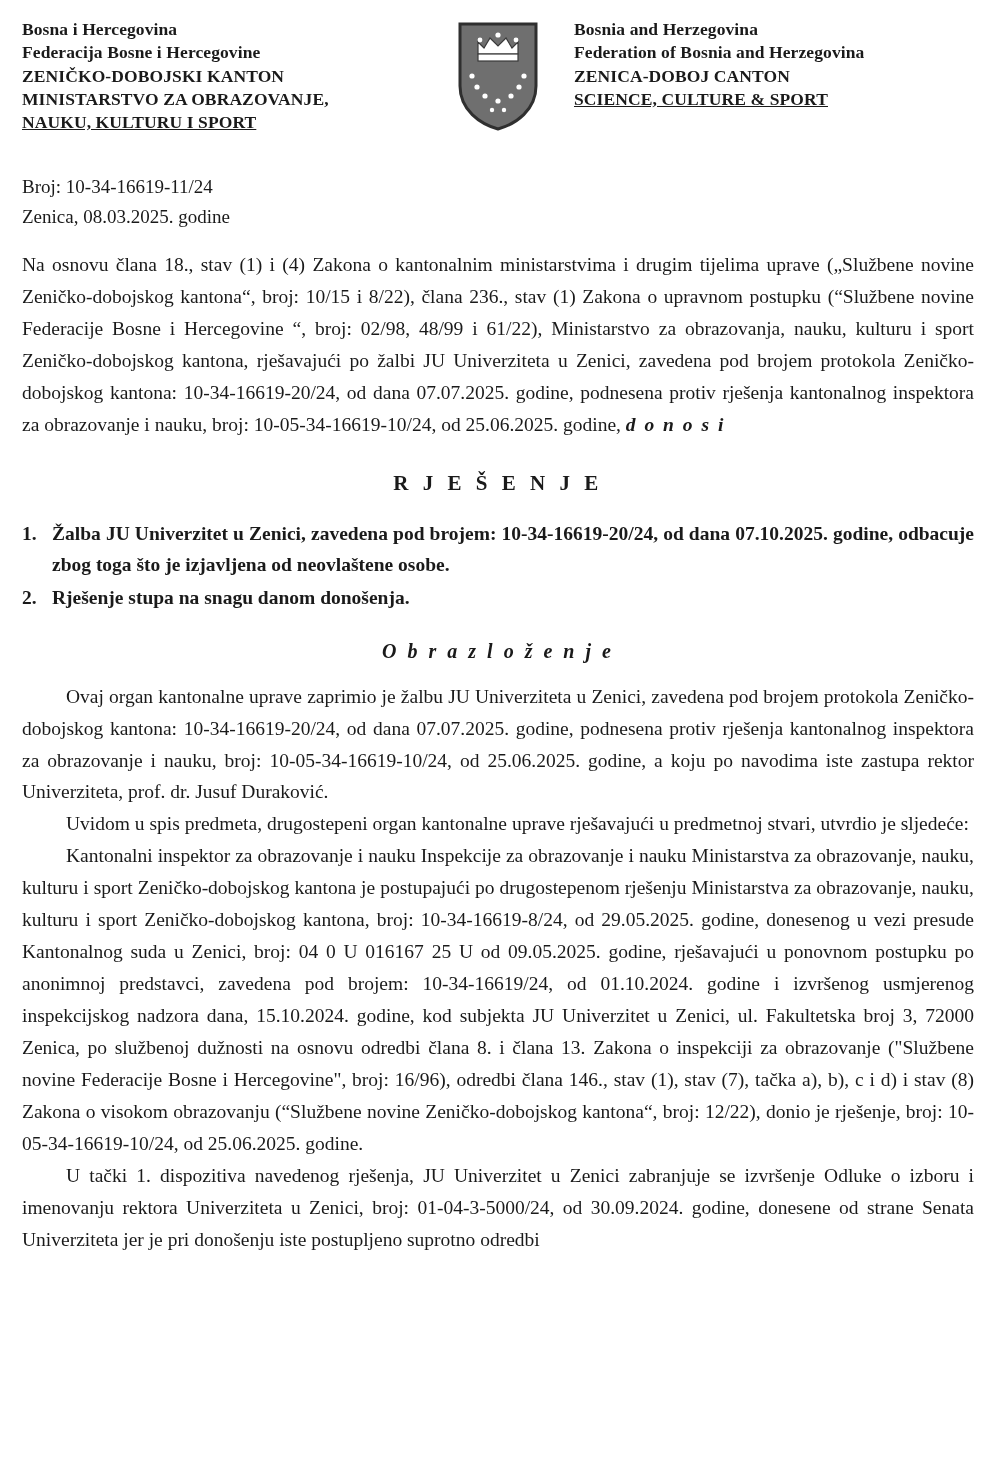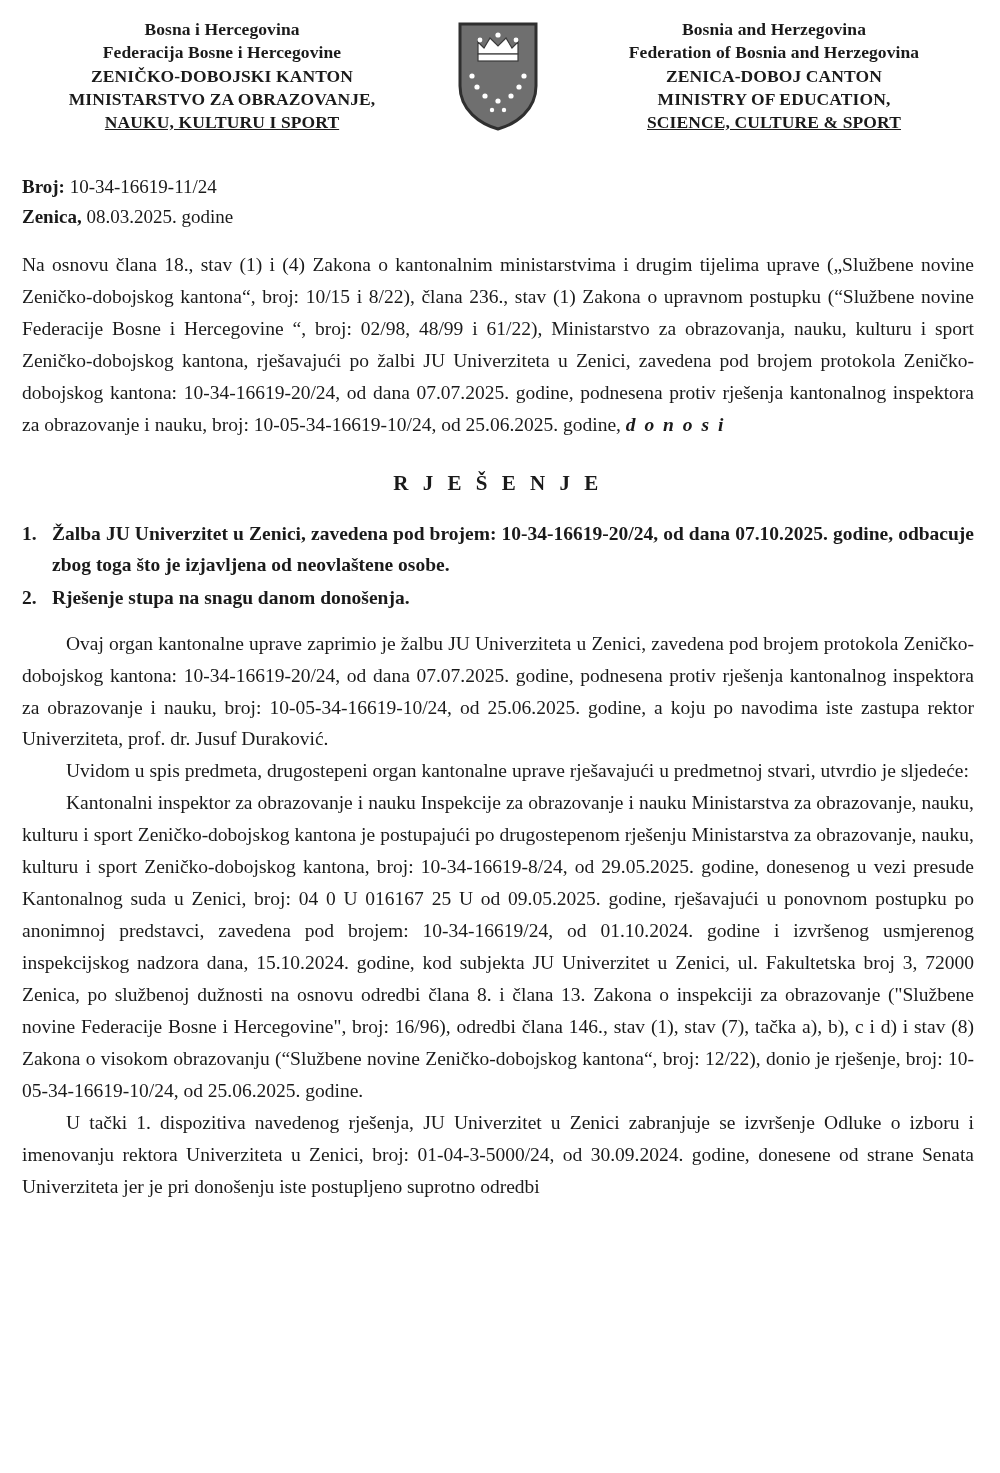--- a/index.html
+++ b/index.html
@@ -29,21 +29,20 @@
 
   
   .header {
     display: flex;
     align-items: flex-start;
     justify-content: space-between;
     margin-top: 4px;
   }
   .header-col {
     width: 400px;
-    text-align: center;
     font-weight: bold;
     font-size: 17.5px;
     line-height: 1.33;
     letter-spacing: 0.1px;
   }
   .header-col .l1 { }
   .header-col .l2 { }
   .header-col .l3 { text-transform: uppercase; }
   .header-col .l4 { text-transform: uppercase; }
   .header-col .l5 { text-transform: uppercase; text-decoration: underline; }
@@ -58,21 +57,21 @@
     width: 84px;
     height: 112px;
   }
 
   
   .meta {
     margin-top: 38px;
     font-size: 19px;
     line-height: 1.55;
   }
-  .meta b { font-weight: bold; }
+  .meta b { font-weight: normal; }
 
   
   .para {
     font-size: 19.5px;
     line-height: 1.64;
     text-align: justify;
     margin-top: 18px;
   }
   .para.indent { text-indent: 44px; margin-top: 0; }
   .spaced-bold-italic {
@@ -166,21 +165,20 @@
             <circle cx="36" cy="90" r="2.2"></circle>
             <circle cx="48" cy="90" r="2.2"></circle>
           </g>
         </svg>
       </div>
 
       <div class="header-col">
         <div class="l1">Bosnia and Herzegovina</div>
         <div class="l2">Federation of Bosnia and Herzegovina</div>
         <div class="l3">ZENICA-DOBOJ CANTON</div>
-        <div class="l4">MINISTRY OF EDUCATION,</div>
         <div class="l5">SCIENCE, CULTURE &amp;  SPORT</div>
       </div>
     </div>
 
     <div class="meta">
       <div>
         <b>Broj:</b>
         <span>10-34-16619-11/24</span>
       </div>
       <div>
@@ -200,20 +198,21 @@
       <li>
         <span class="num">1.</span>
         <span class="txt">Žalba JU Univerzitet u Zenici, zavedena pod brojem: 10-34-16619-20/24, od dana 07.10.2025. godine, odbacuje zbog toga što je izjavljena od neovlaštene osobe.</span>
       </li>
       <li>
         <span class="num">2.</span>
         <span class="txt">Rješenje stupa na snagu danom donošenja.</span>
       </li>
     </ol>
 
+    <div class="obrazlozenje">O b r a z l o ž e n j e</div>
 
     <div class="body-block">
       <div class="para indent">Ovaj organ kantonalne uprave zaprimio je žalbu JU Univerziteta u Zenici, zavedena pod brojem protokola Zeničko-dobojskog kantona: 10-34-16619-20/24, od dana 07.07.2025. godine, podnesena protiv rješenja kantonalnog inspektora za obrazovanje i nauku, broj: 10-05-34-16619-10/24, od 25.06.2025. godine, a koju po navodima iste zastupa rektor Univerziteta, prof. dr. Jusuf Duraković.</div>
       <div class="para indent">Uvidom u spis predmeta, drugostepeni organ kantonalne uprave rješavajući u predmetnoj stvari, utvrdio je sljedeće:</div>
       <div class="para indent">Kantonalni inspektor za obrazovanje i nauku Inspekcije za obrazovanje i nauku Ministarstva za obrazovanje, nauku, kulturu i sport Zeničko-dobojskog kantona je postupajući po drugostepenom rješenju Ministarstva za obrazovanje, nauku, kulturu i sport Zeničko-dobojskog kantona, broj: 10-34-16619-8/24, od 29.05.2025. godine, donesenog u vezi presude Kantonalnog suda u Zenici, broj: 04 0 U 016167 25 U od 09.05.2025. godine, rješavajući u ponovnom postupku po anonimnoj predstavci, zavedena pod brojem: 10-34-16619/24, od 01.10.2024. godine i izvršenog usmjerenog inspekcijskog nadzora dana, 15.10.2024. godine, kod subjekta JU Univerzitet u Zenici, ul. Fakultetska broj 3, 72000 Zenica, po službenoj dužnosti na osnovu odredbi člana 8. i člana 13. Zakona o inspekciji za obrazovanje ("Službene novine Federacije Bosne i Hercegovine", broj: 16/96), odredbi člana 146., stav (1), stav (7), tačka a), b), c i d) i stav (8) Zakona o visokom obrazovanju (“Službene novine Zeničko-dobojskog kantona“, broj: 12/22), donio je rješenje, broj: 10-05-34-16619-10/24, od 25.06.2025. godine.</div>
       <div class="para indent">U tački 1. dispozitiva navedenog rješenja, JU Univerzitet u Zenici zabranjuje se izvršenje Odluke o izboru i imenovanju rektora Univerziteta u Zenici, broj: 01-04-3-5000/24, od 30.09.2024. godine, donesene od strane Senata Univerziteta jer je pri donošenju iste postupljeno suprotno odredbi</div>
     </div>
 
   </div>
 </div>

